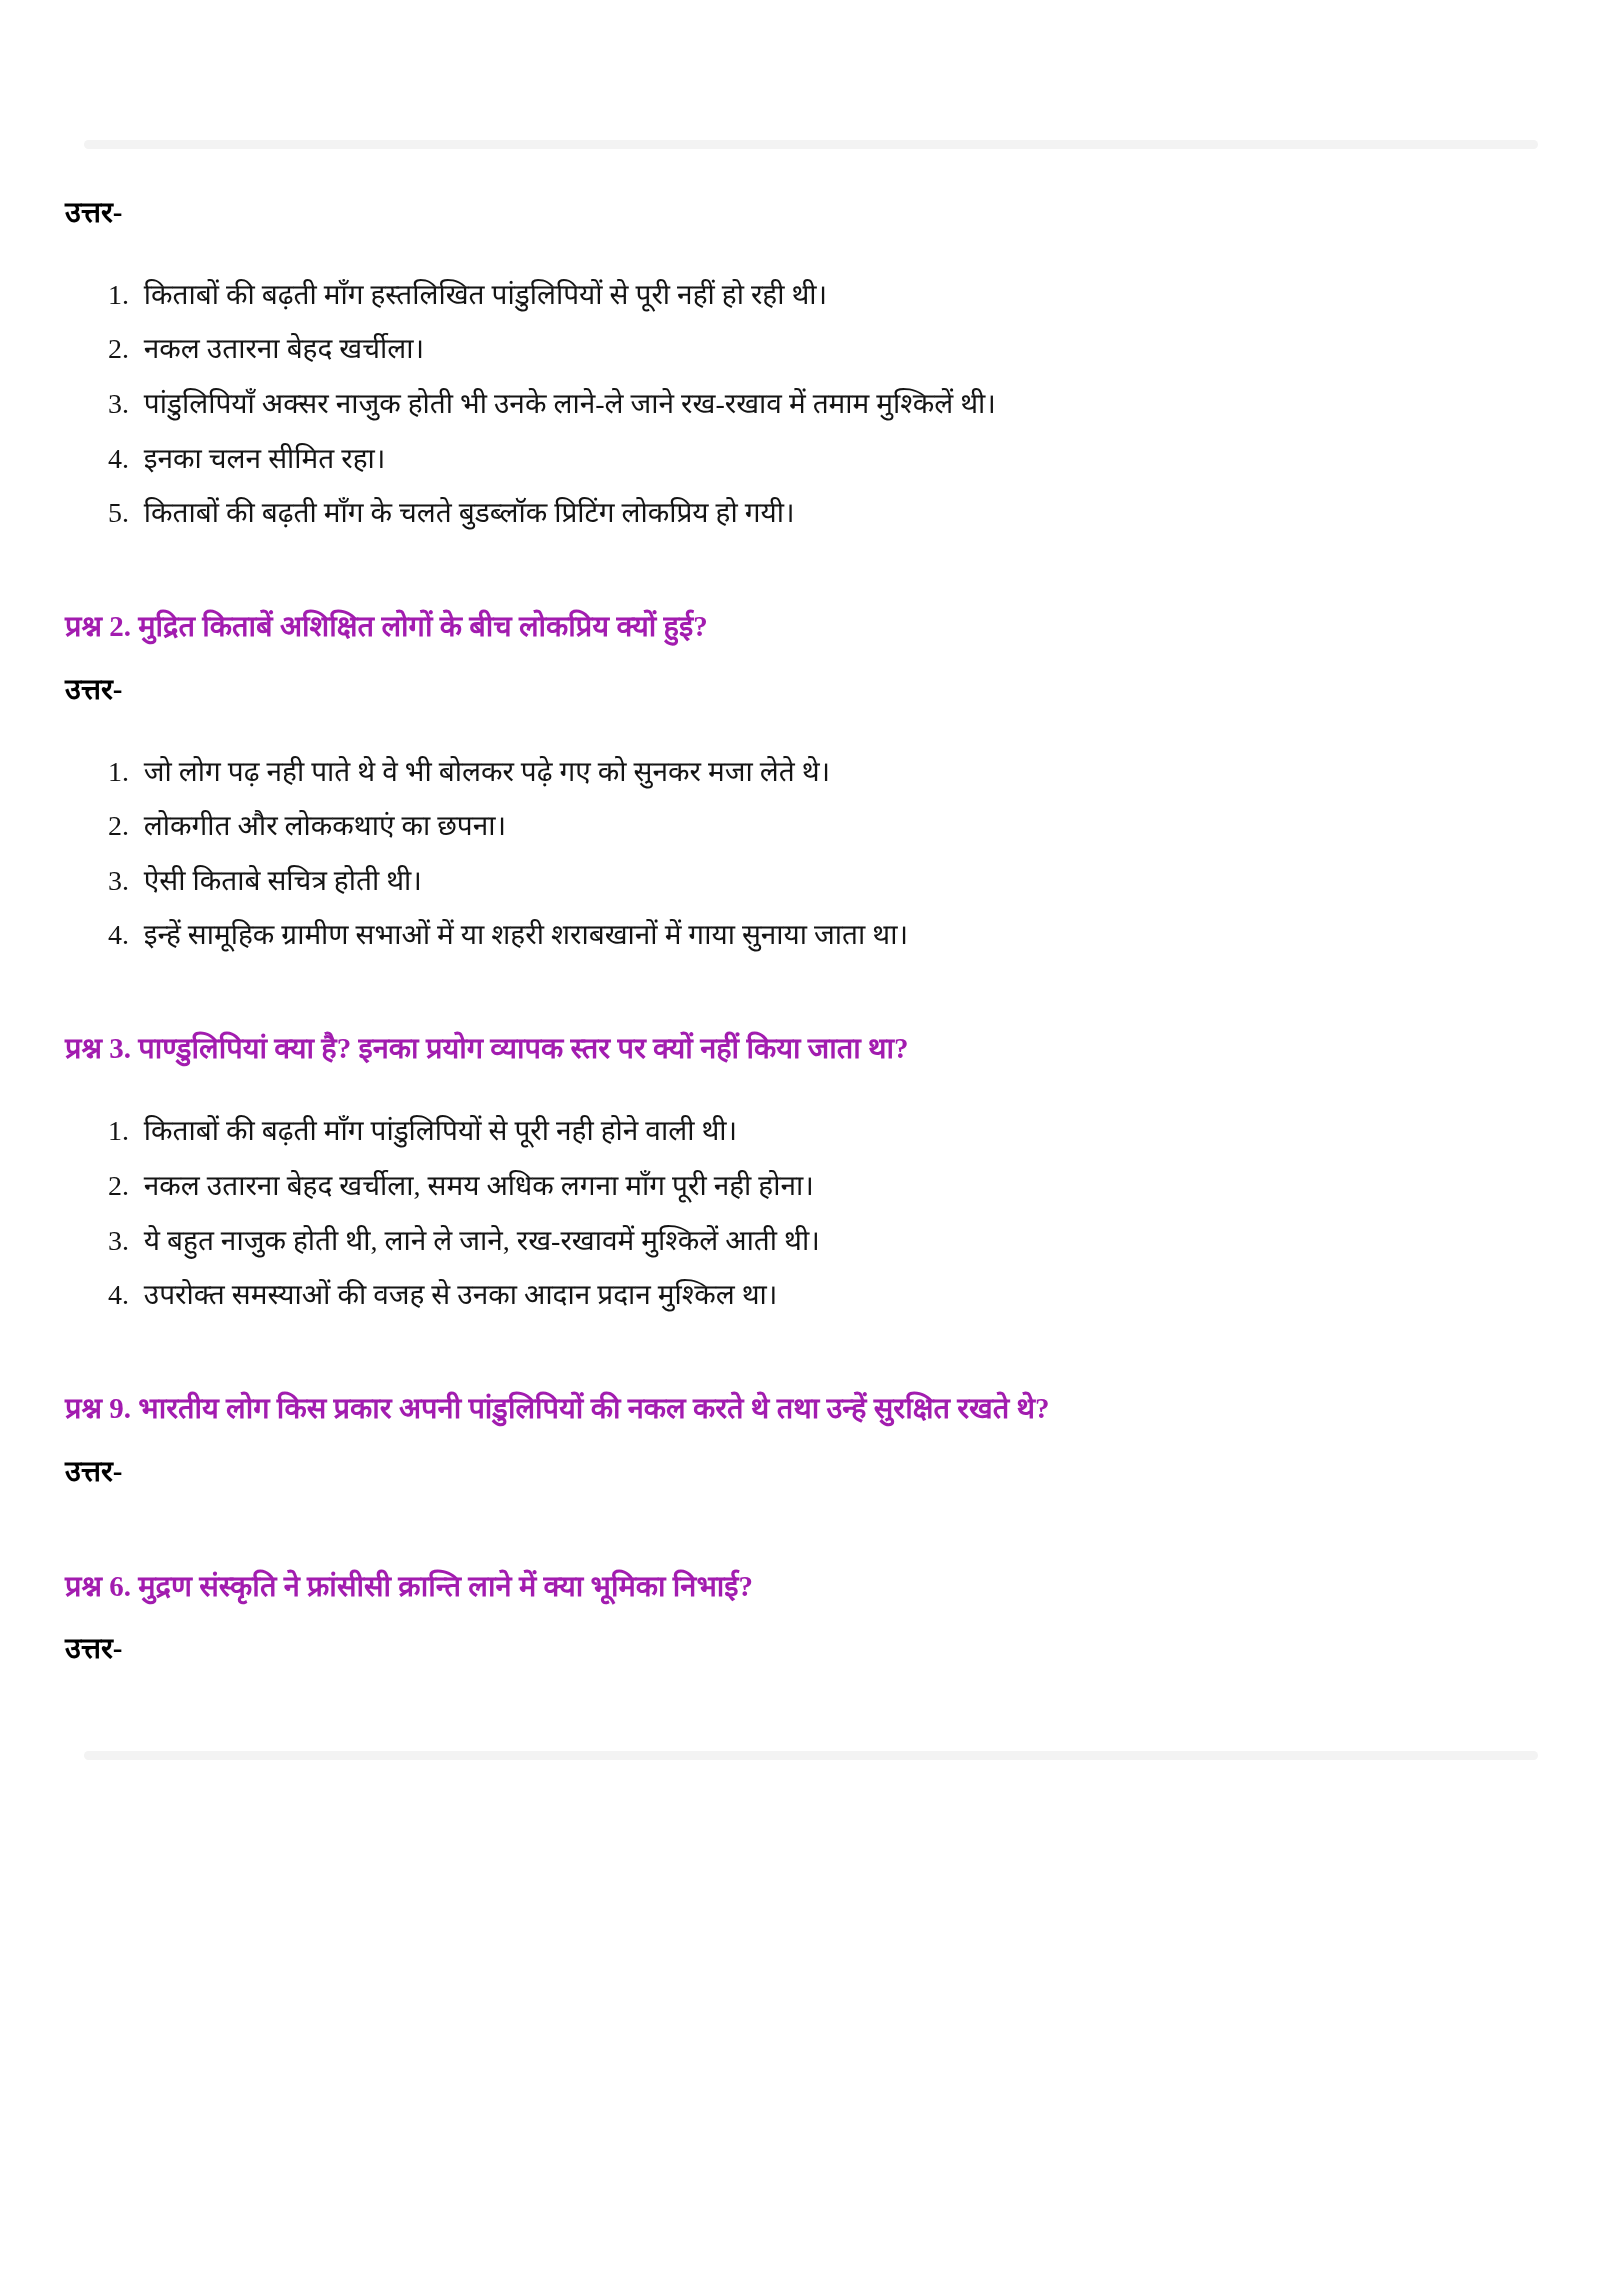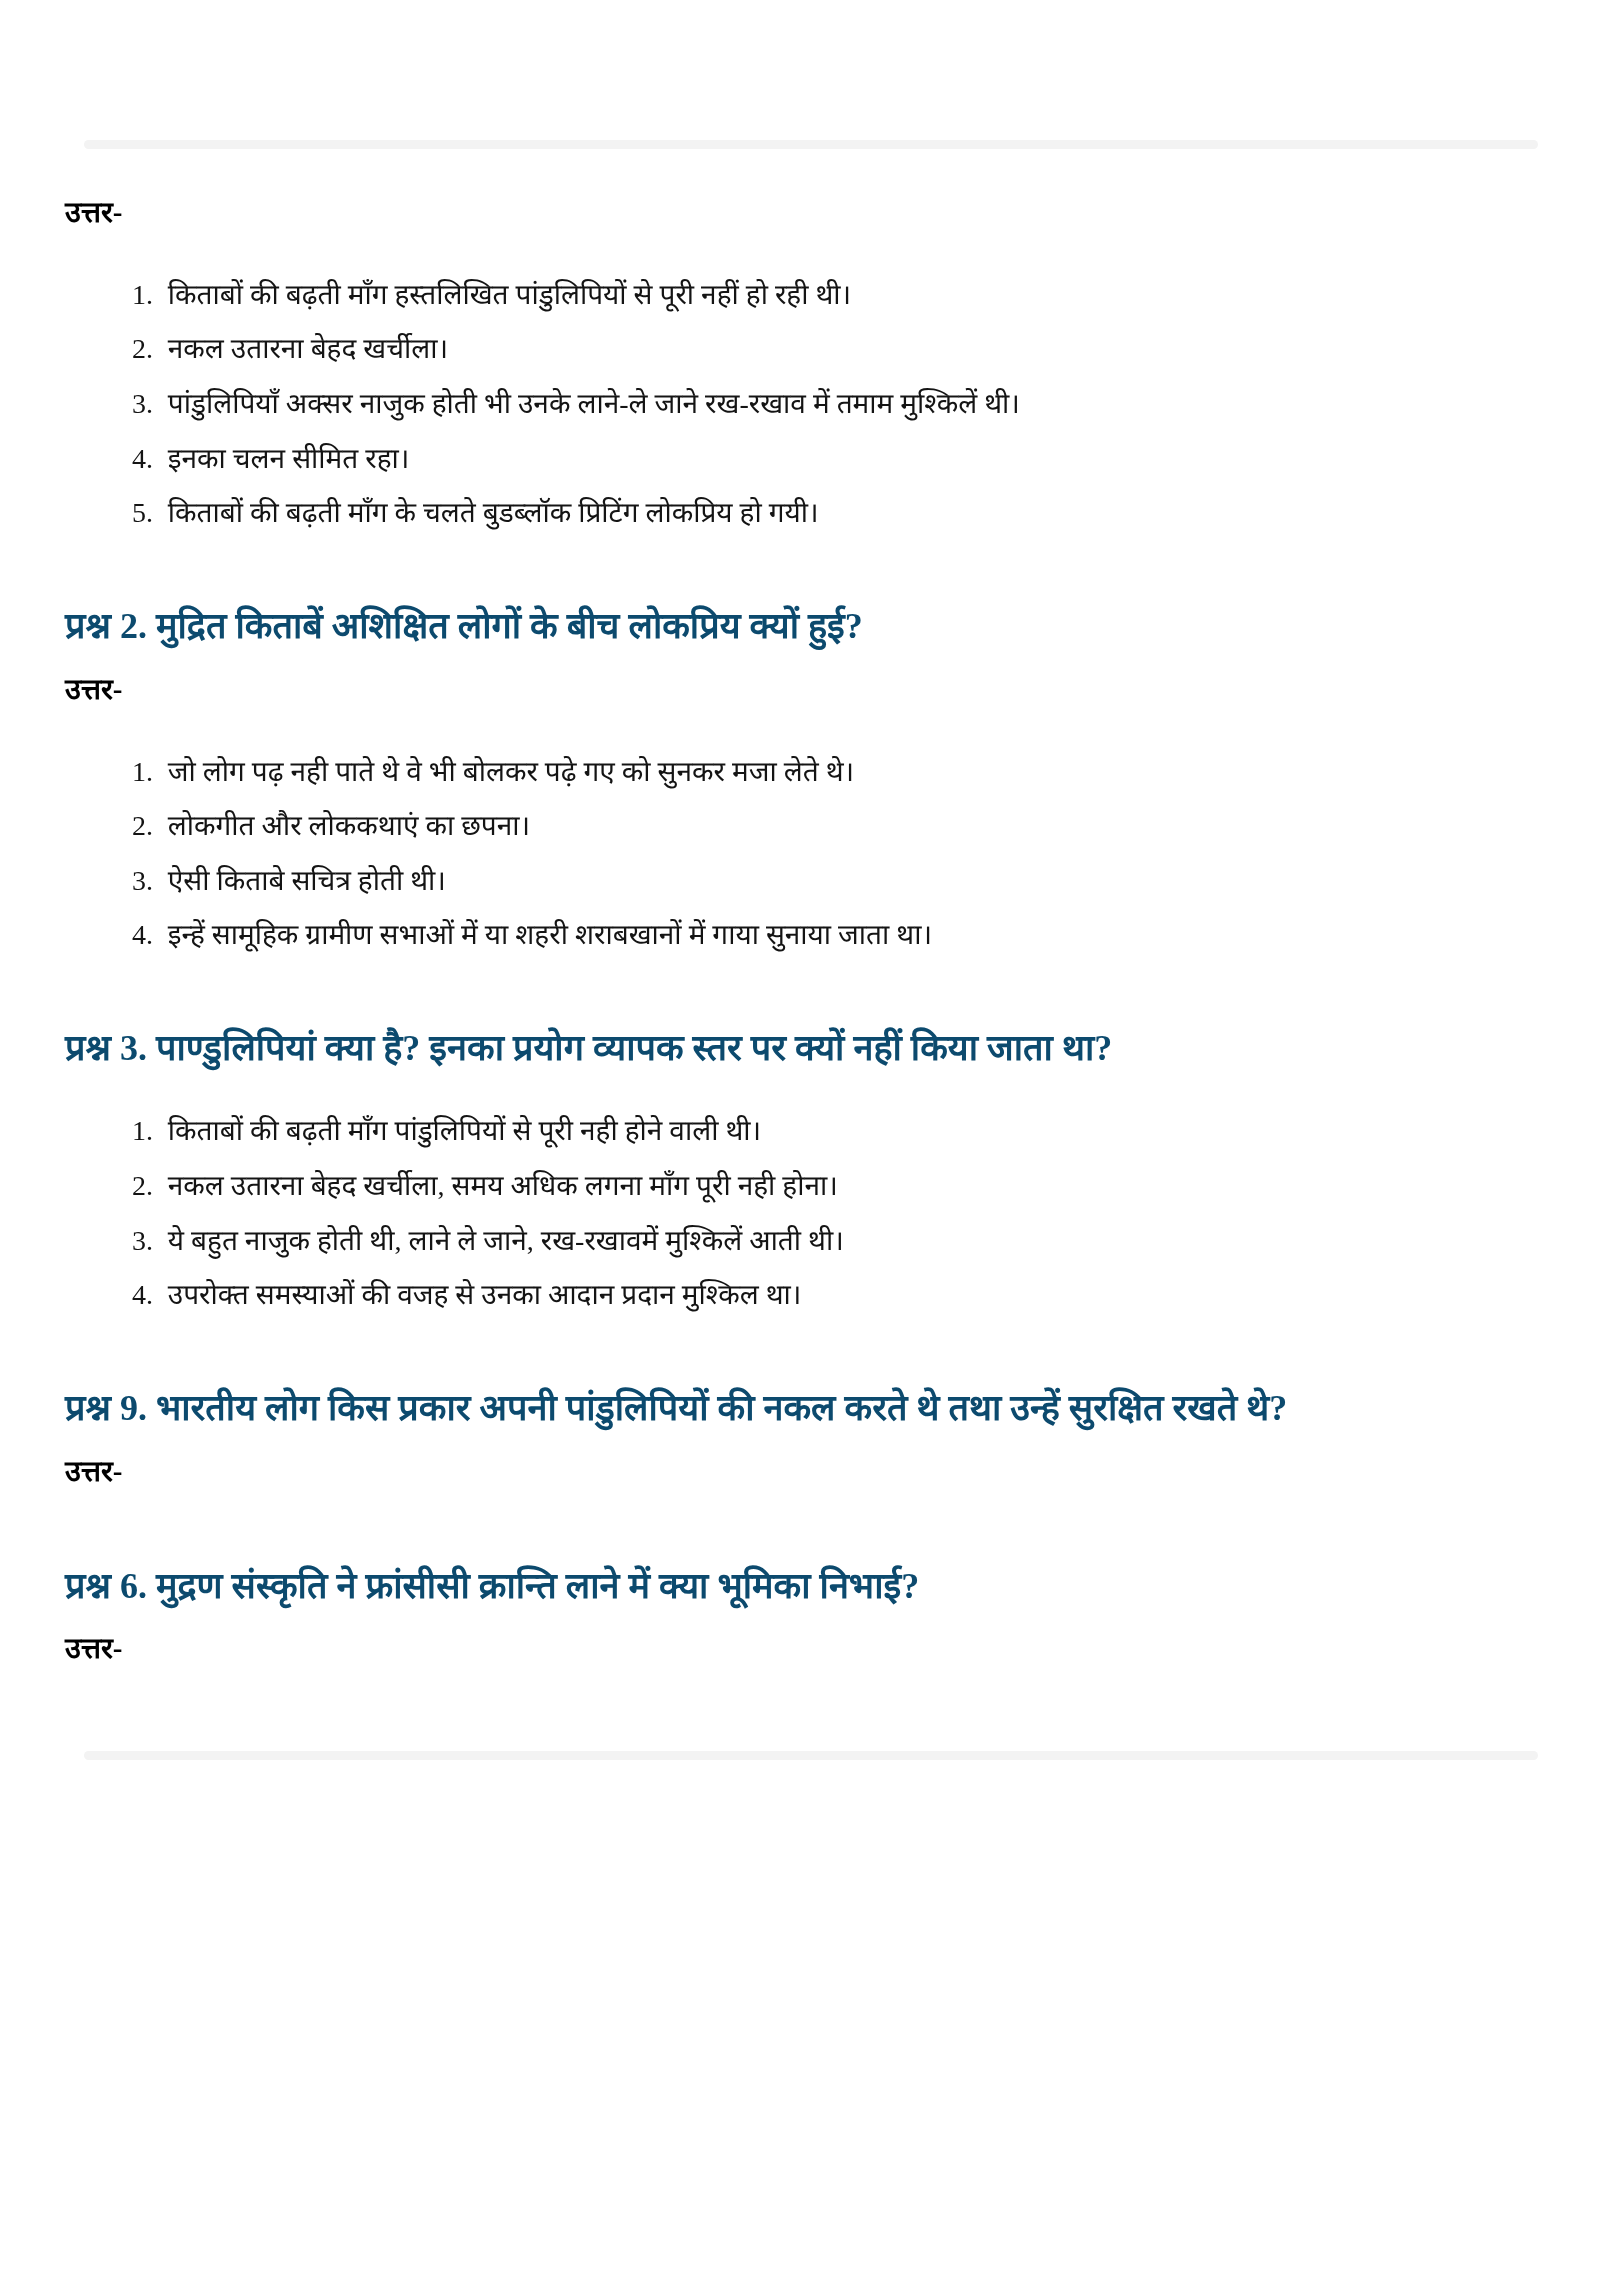--- a/index.html
+++ b/index.html
@@ -33,23 +33,23 @@
     font-size: 29px;
     line-height: 37px;
     color: #000000;
     margin: 25.5px 0 0 0;
   }
   .label.first {
     margin-top: 45px;
   }
   .question {
     font-weight: bold;
-    font-size: 36px;
+    font-size: 29px;
     line-height: 37px;
-    color: #0c4a6e;
+    color: #a21caf;
     margin: 78px 0 0 0;
   }
   .para {
     font-size: 28px;
     line-height: 37px;
     margin: 17.6px 0 0 0;
   }
   .para .bold-label {
     font-weight: bold;
     color: #000000;
@@ -59,21 +59,20 @@
     margin-left: 8.8px;
   }
   ol.answer-list {
     margin: 47px 0 0 0;
     padding-left: 71px;
     font-size: 28px;
     line-height: 34px;
   }
   ol.answer-list li {
     padding-left: 7.8px;
-    margin-left: 24px;
   }
   ol.answer-list li + li {
     margin-top: 20.6px;
   }
   ol.answer-list li::marker {
     font-size: 28px;
     color: #141414;
   }
 </style>
 </head>

